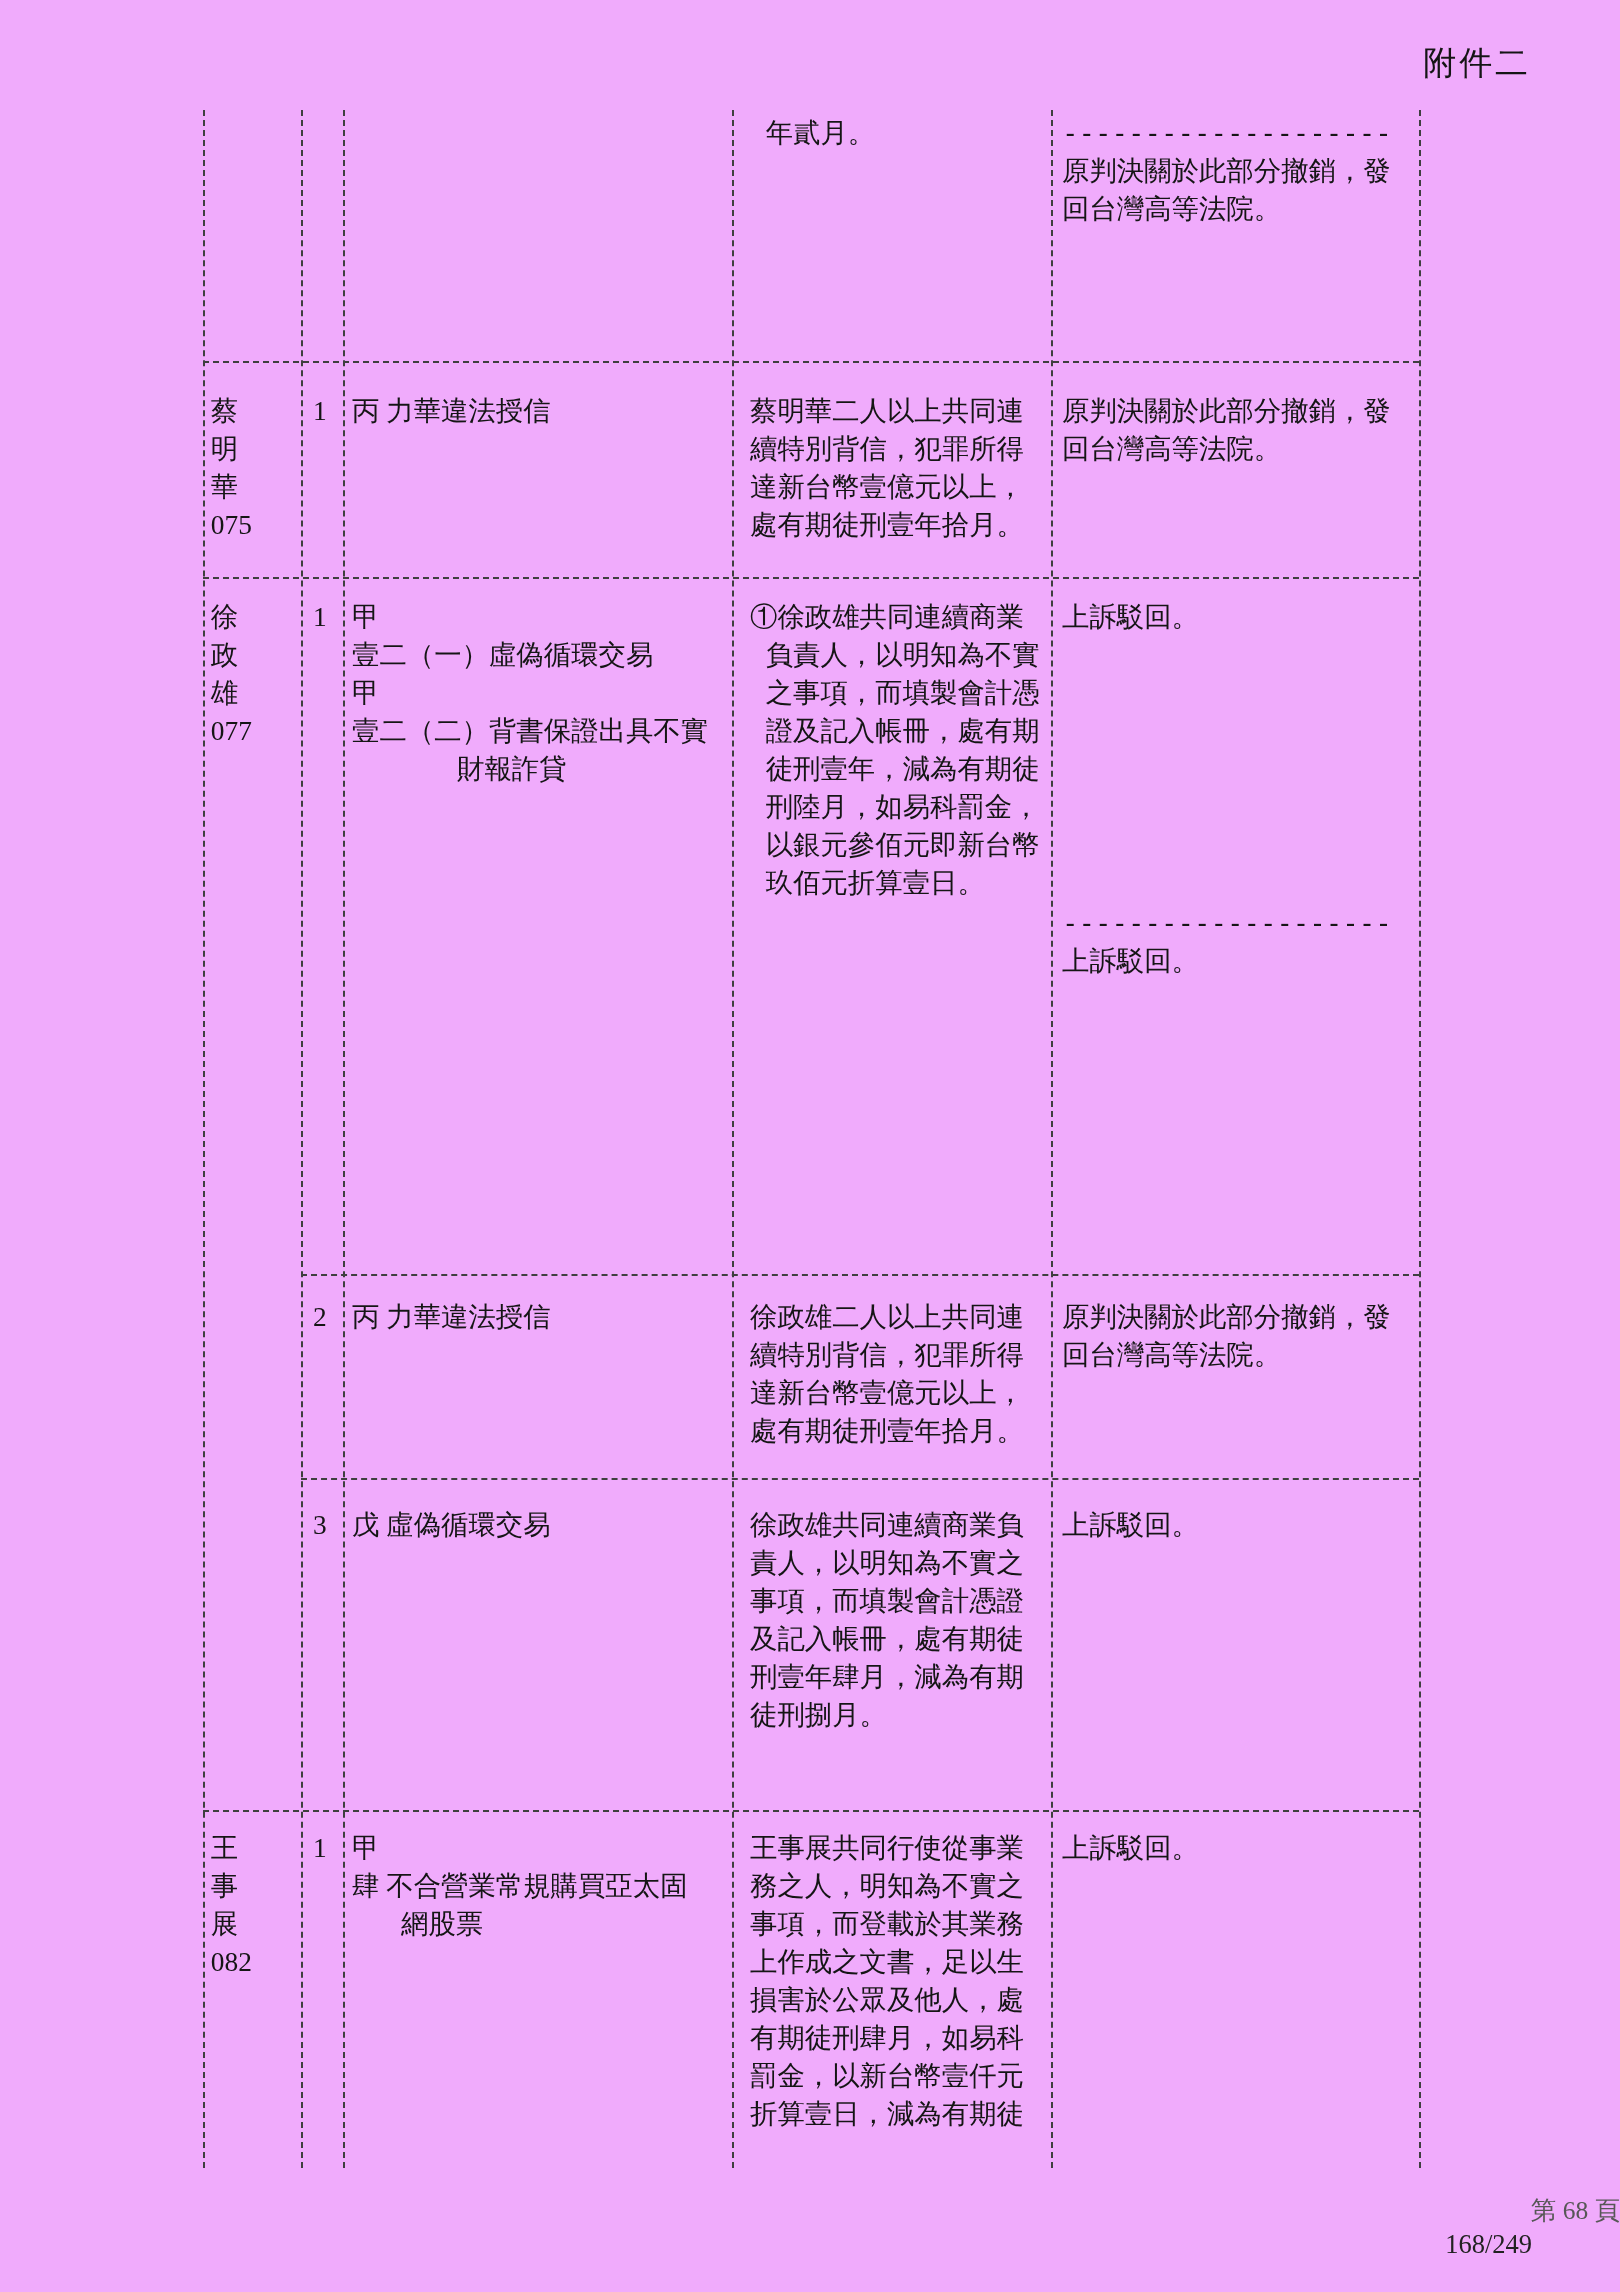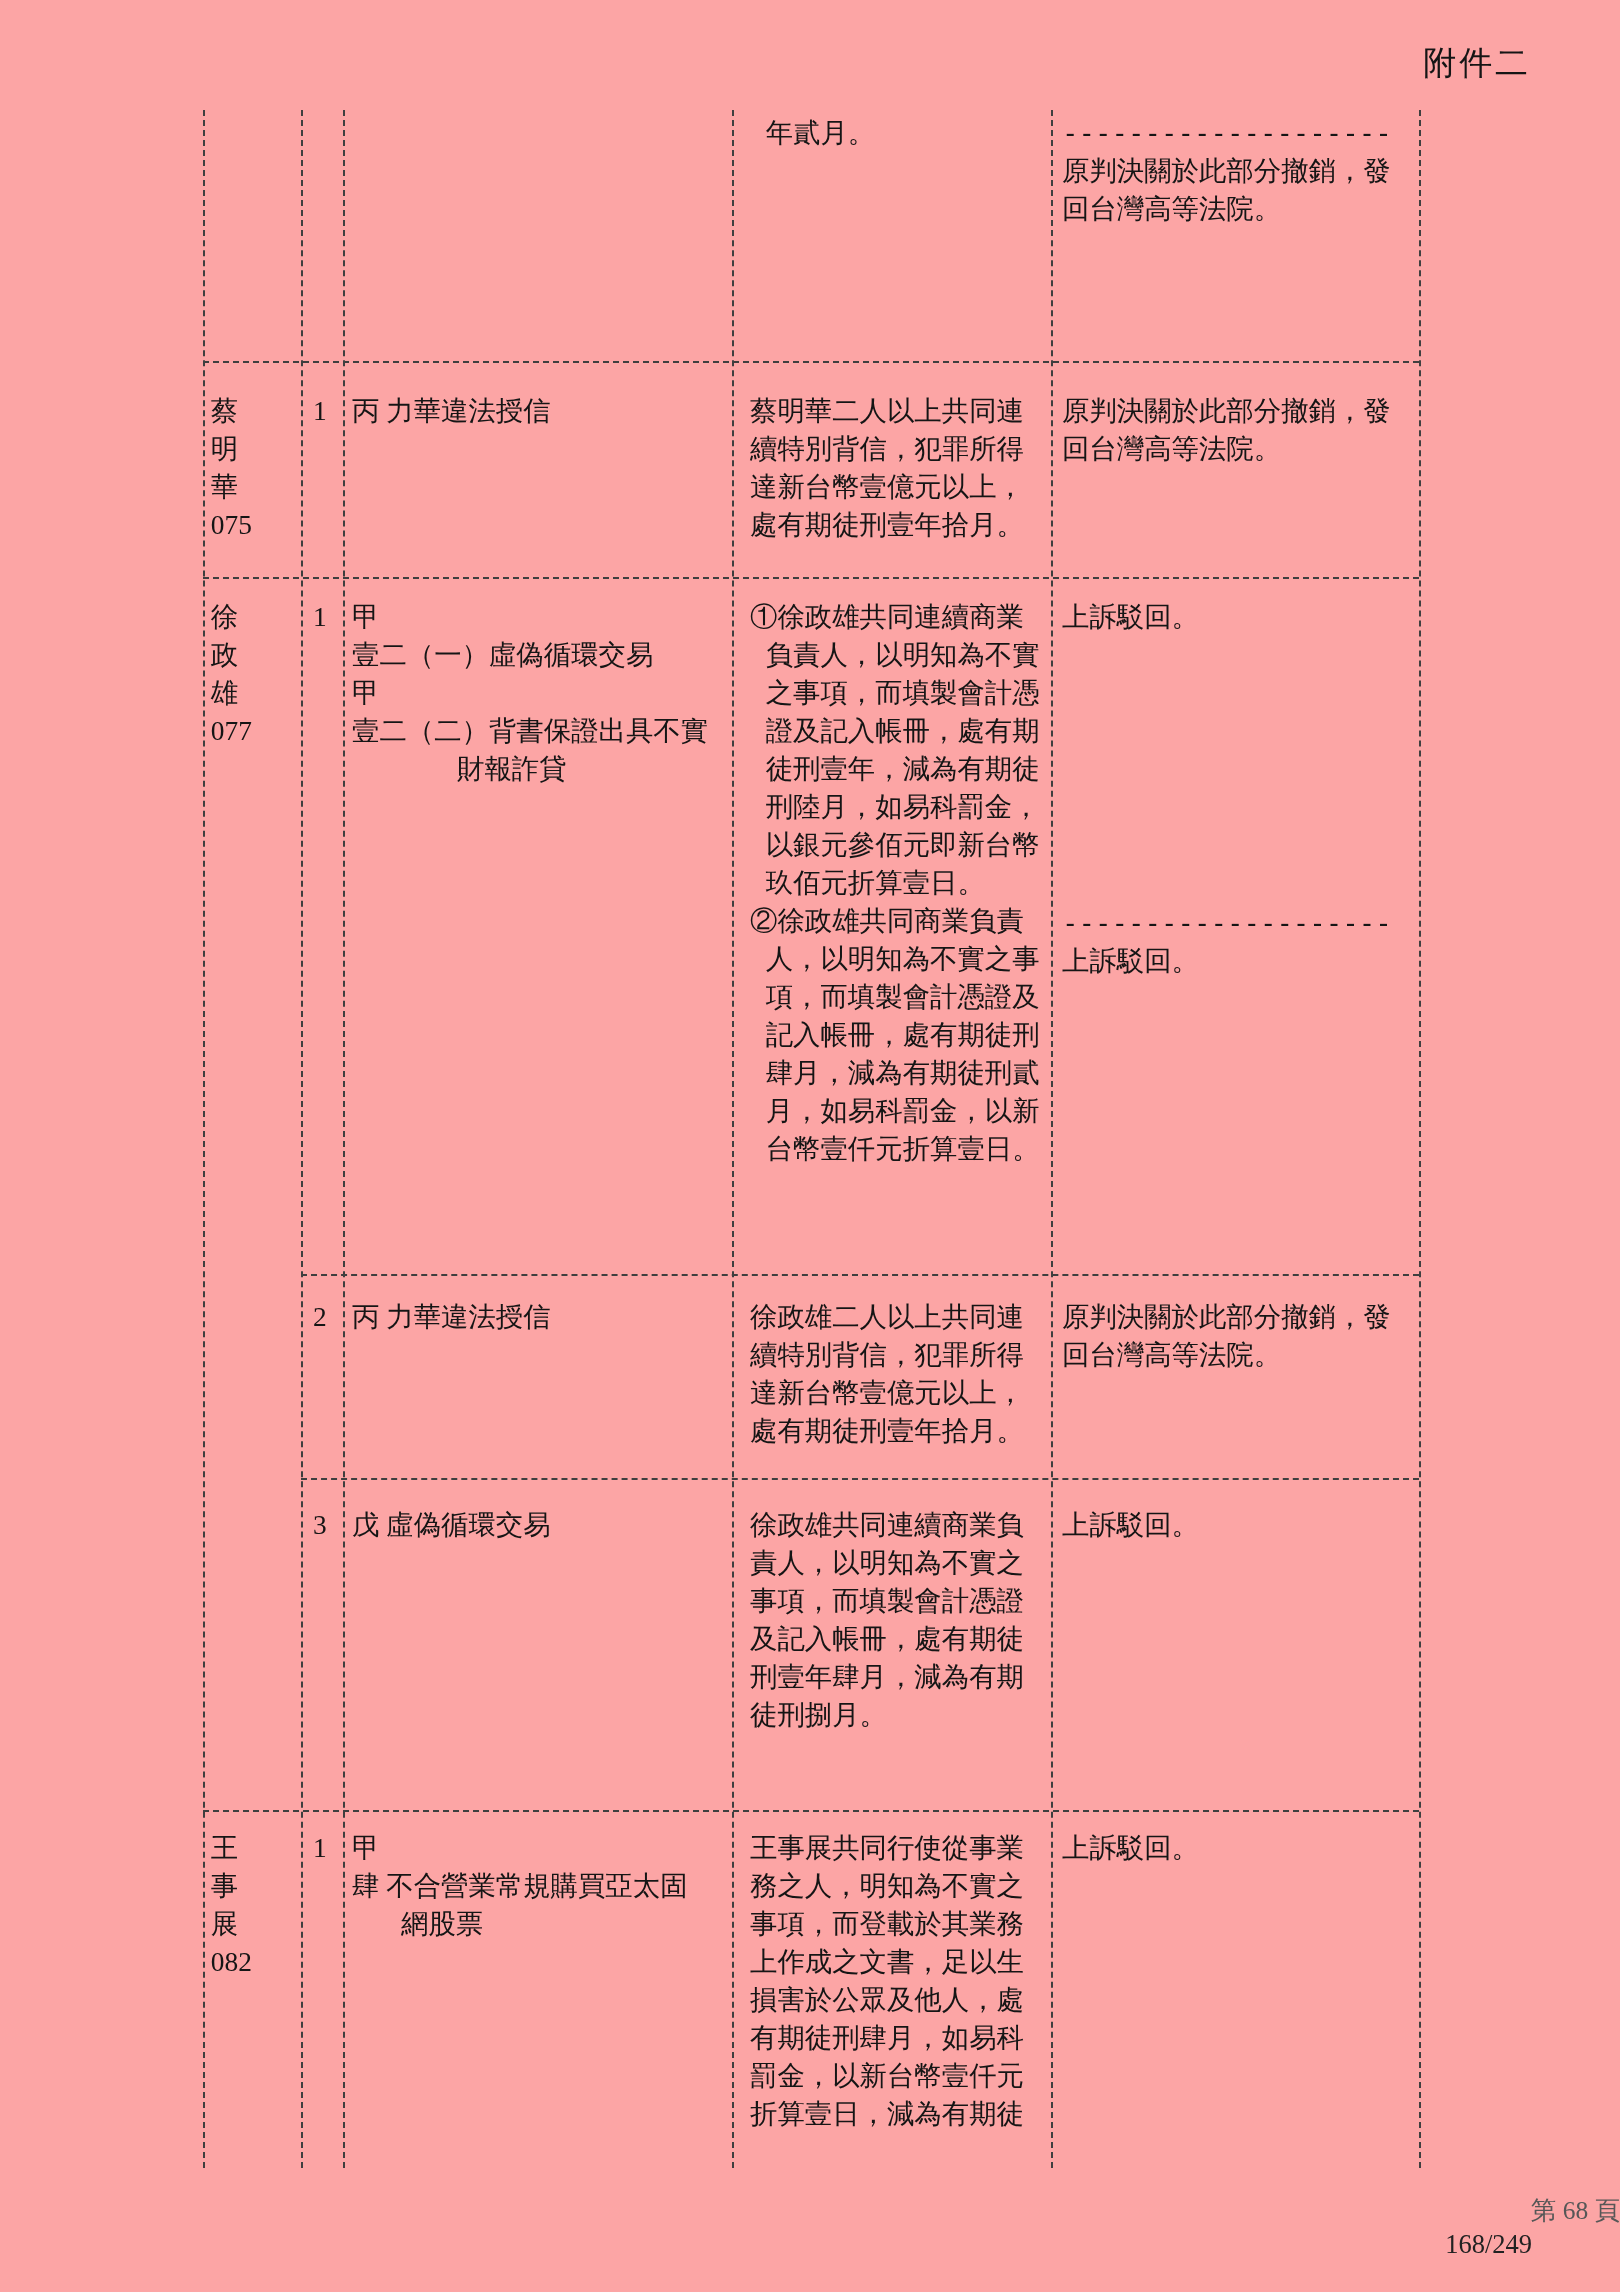--- a/index.html
+++ b/index.html
@@ -1,18 +1,18 @@
 <!DOCTYPE html>
 <html><head>
 <meta charset="utf-8">
 <style>
   html, body { margin: 0; padding: 0; }
   body { background: #ffffff; }
   .sheet {
-    position: relative; width: 1620px; height: 2293px; background: #fca5a5;
+    position: relative; width: 1620px; height: 2293px; background: #f0abfc;
     font-family: "Liberation Serif", "DejaVu Serif", serif;
     color: #151515; font-size: 27.4px; line-height: 38px; overflow: hidden;
   }
   .attach { position: absolute; top: 43px; right: 89px; font-size: 33px; line-height: 41px; letter-spacing: 2.9px; }
   .table-area { position: absolute; left: 203px; top: 110px; width: 1216px; height: 2058px; }
   .vline { position: absolute; top: 0; height: 2058px; width: 0; border-left: 2px dashed #3f3f3f; }
   .hline { position: absolute; height: 0; border-top: 2px dashed #3f3f3f; }
   .row { position: absolute; left: 0; width: 1216px; }
   .cell { position: absolute; top: 0; }
   .c-name { left: 7.8px; width: 90px; }
@@ -93,21 +93,20 @@
       <div class="cell c-num">1</div>
       <div class="cell c-charge">
         <div>甲</div>
         <div>壹二（一）虛偽循環交易</div>
         <div>甲</div>
         <div>壹二（二）背書保證出具不實</div>
         <div style="padding-left:105px">財報詐貸</div>
       </div>
       <div class="cell c-judg">
         <div class="hang">①徐政雄共同連續商業負責人，以明知為不實之事項，而填製會計憑證及記入帳冊，處有期徒刑壹年，減為有期徒刑陸月，如易科罰金，以銀元參佰元即新台幣玖佰元折算壹日。</div>
-        <div class="hang">②徐政雄共同商業負責人，以明知為不實之事項，而填製會計憑證及記入帳冊，處有期徒刑肆月，減為有期徒刑貳月，如易科罰金，以新台幣壹仟元折算壹日。</div>
       </div>
       <div class="cell c-res">
         <div>上訴駁回。</div>
         <div class="spacer" style="height:268px"></div>
         <span class="dash-rule">--------------------</span>
         <div>上訴駁回。</div>
       </div>
     </div>
 
     <div class="row" style="top:1188px">

